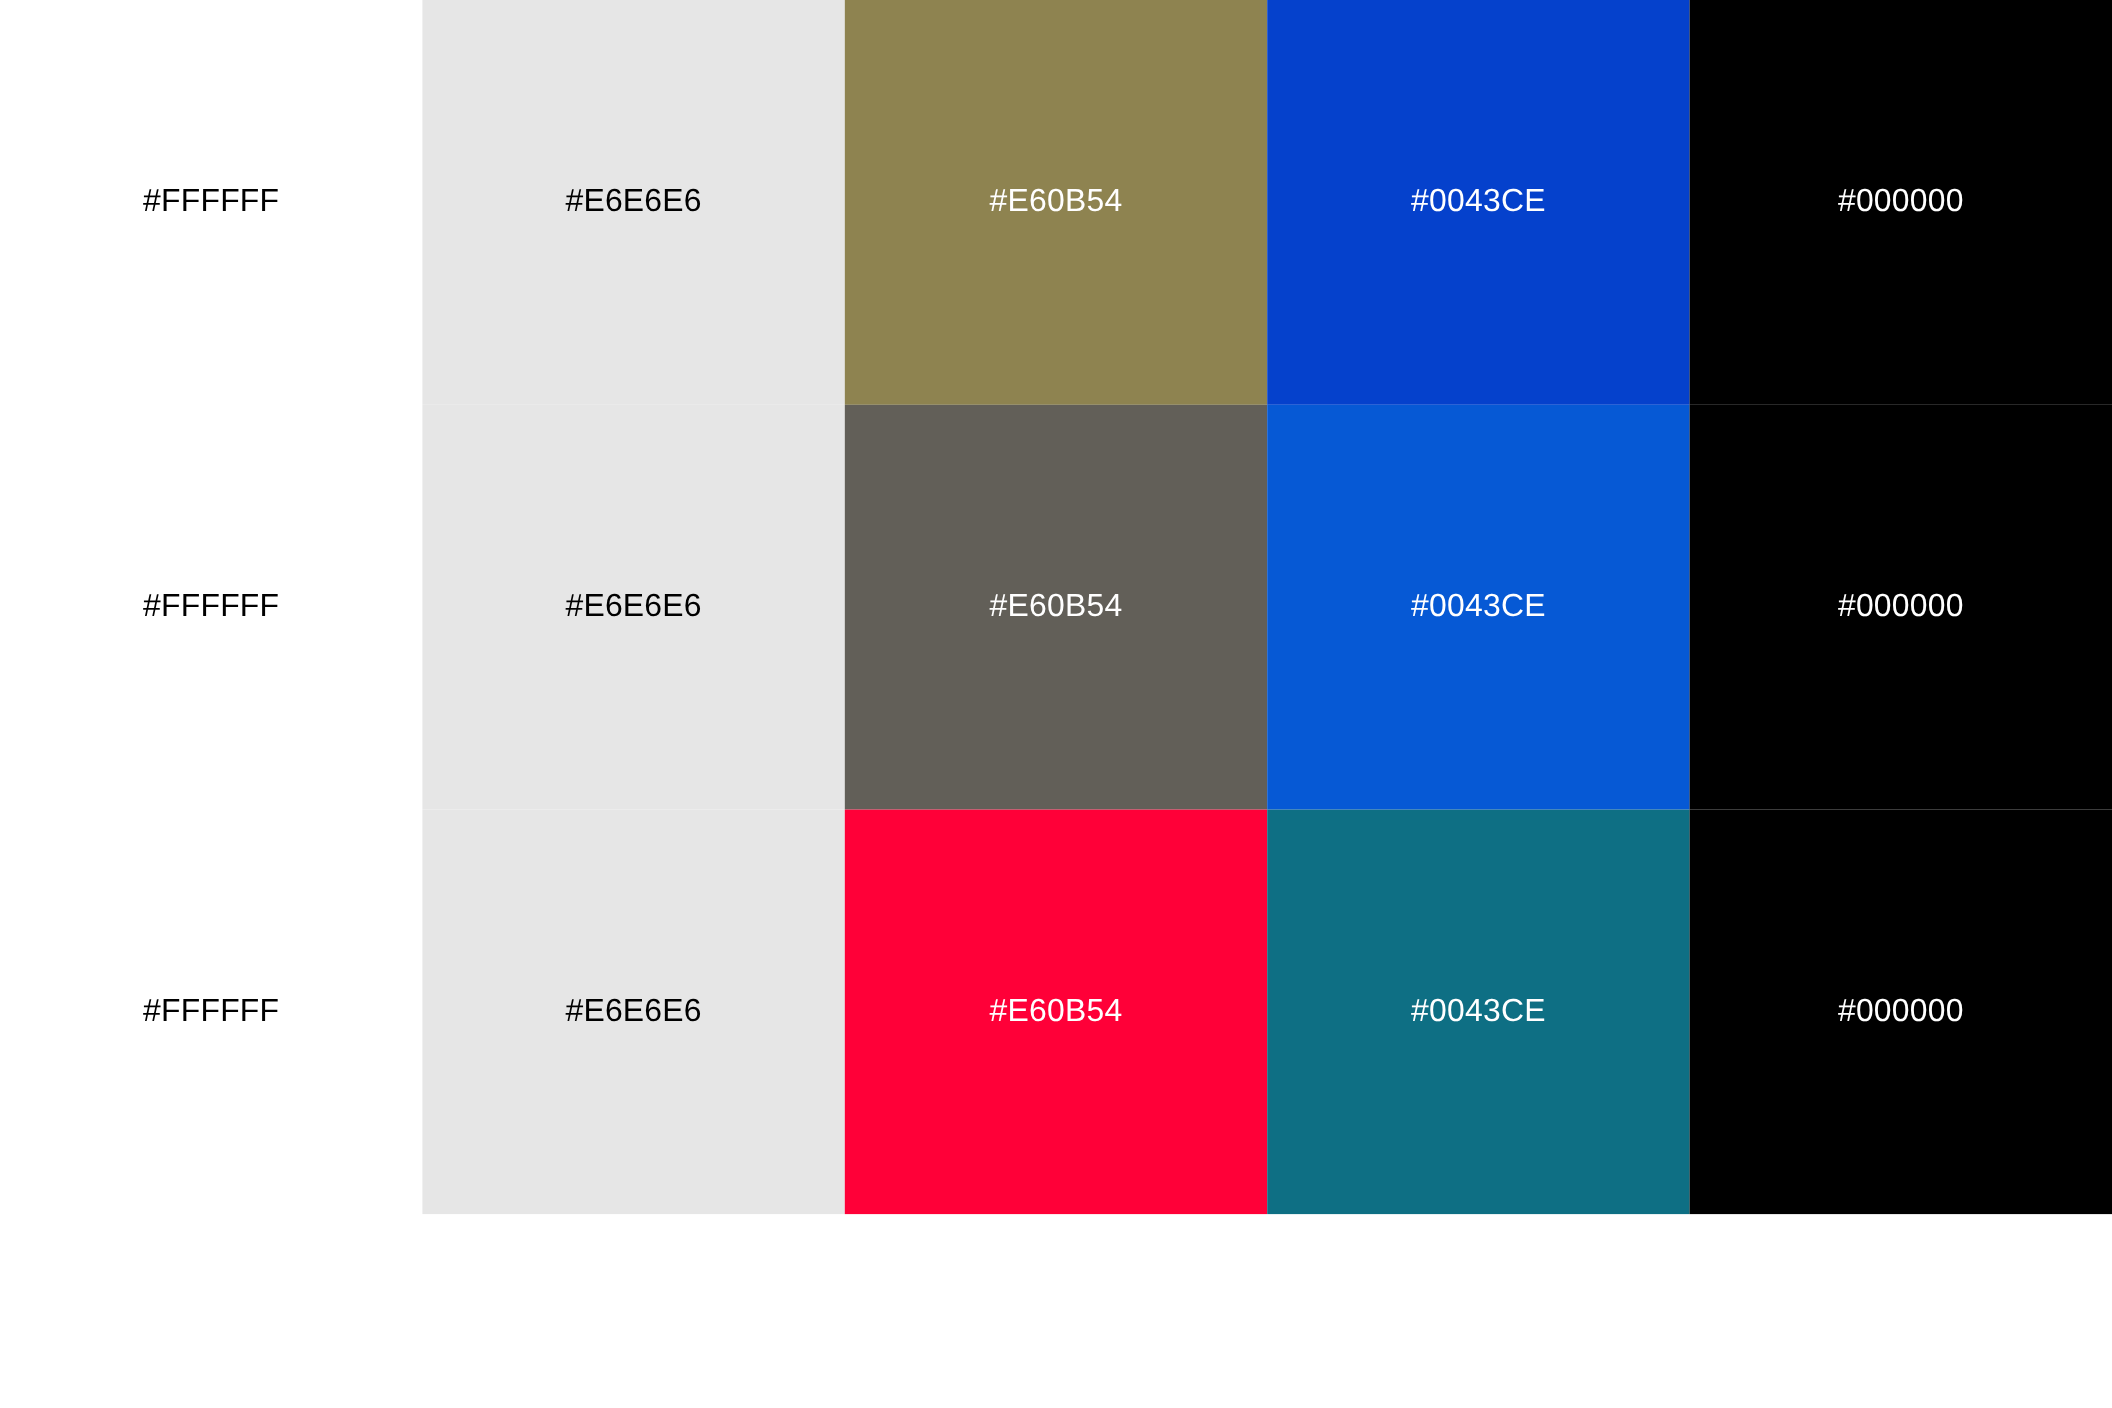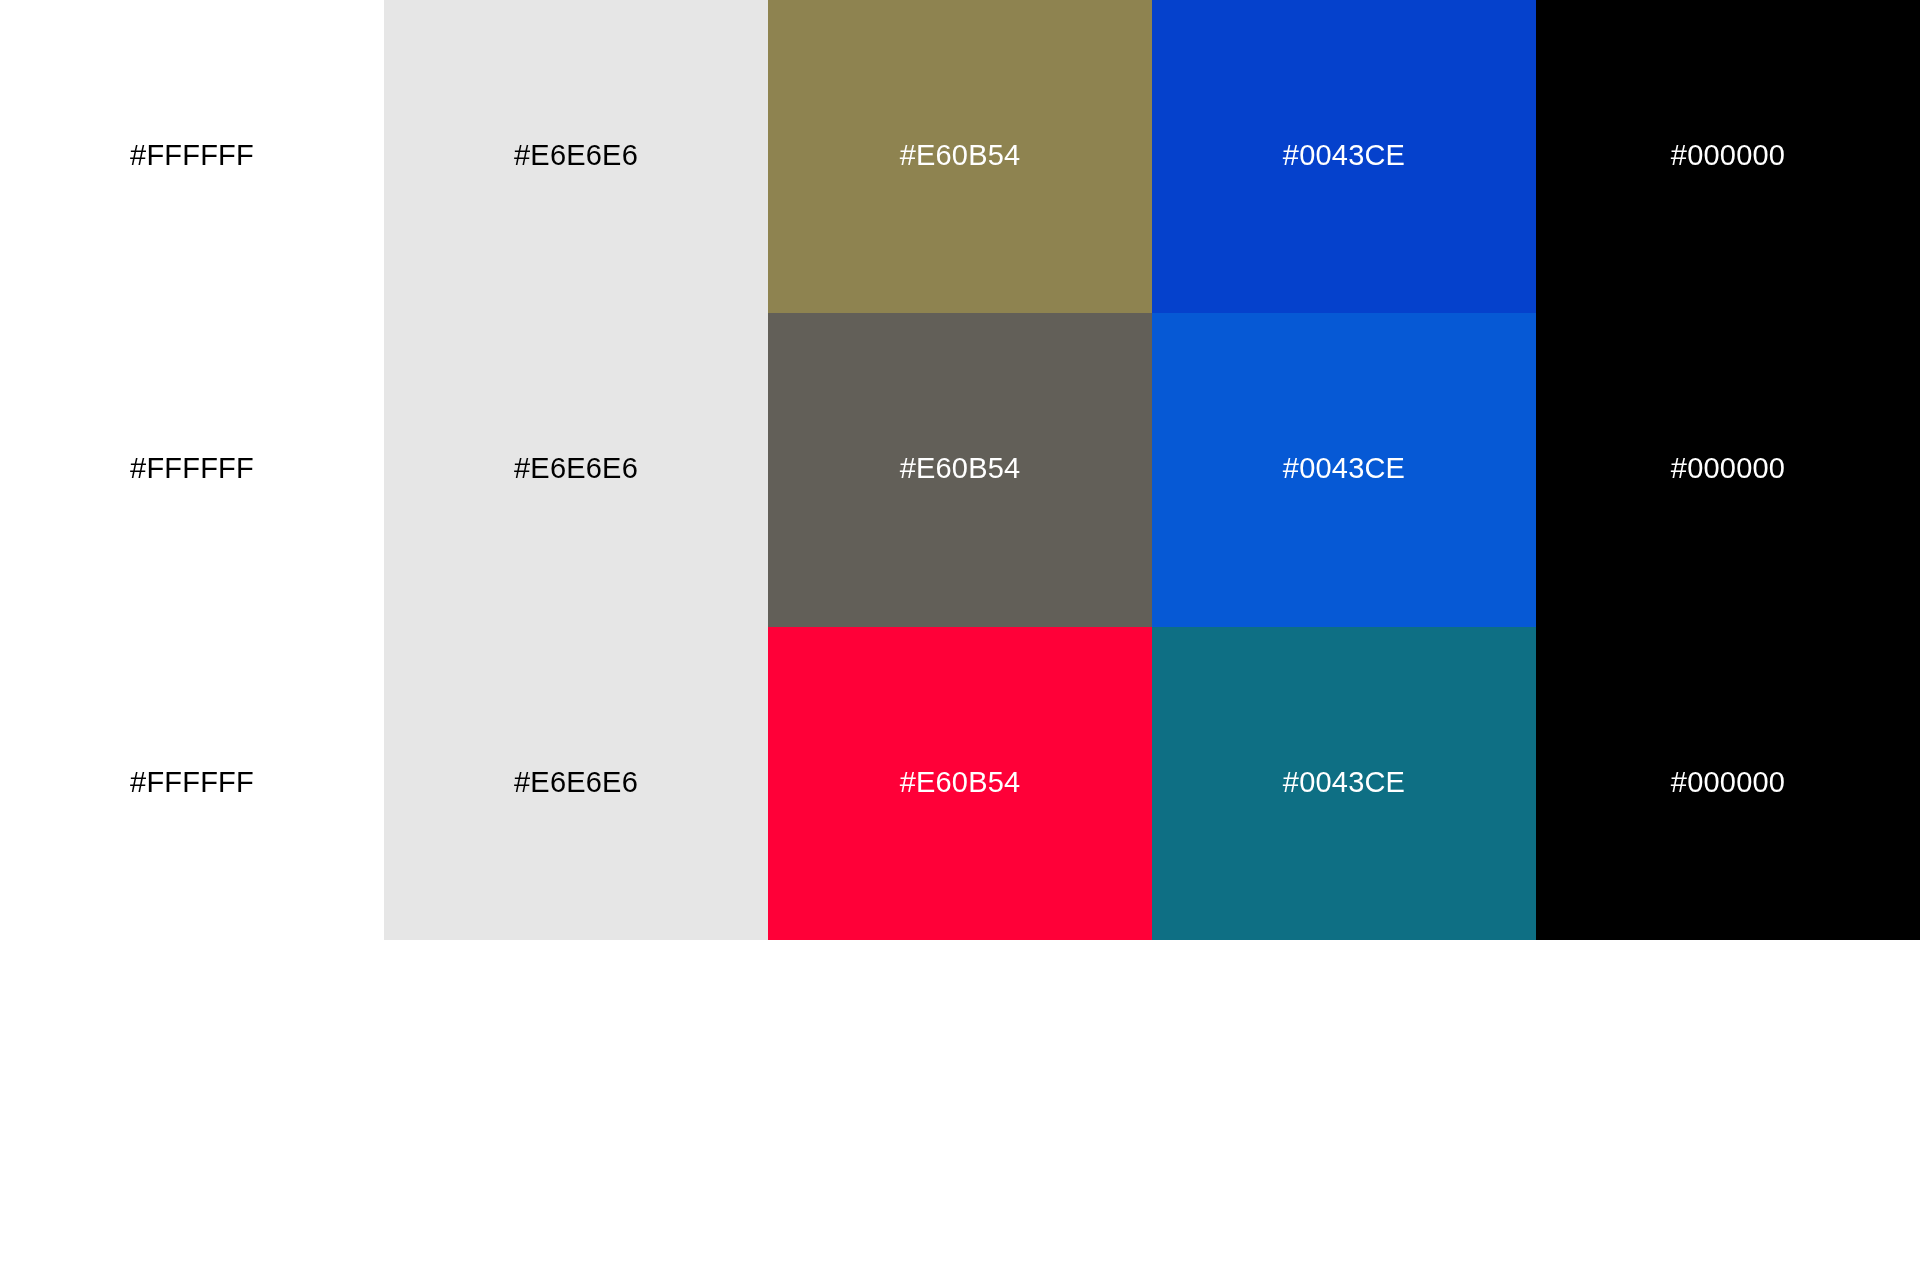--- a/index.html
+++ b/index.html
@@ -8,21 +8,21 @@
     padding: 0;
     background: #FFFFFF;
   }
   body {
     font-family: "Liberation Sans", sans-serif;
   }
 
   #palette-grid {
     position: relative;
     width: 1920px;
-    height: 940px;
+    height: 1104px;
     display: grid;
     grid-template-columns: repeat(5, 1fr);
     grid-template-rows: repeat(3, 1fr);
     overflow: hidden;
   }
 
   .swatch-cell {
     position: relative;
     display: flex;
     align-items: center;

